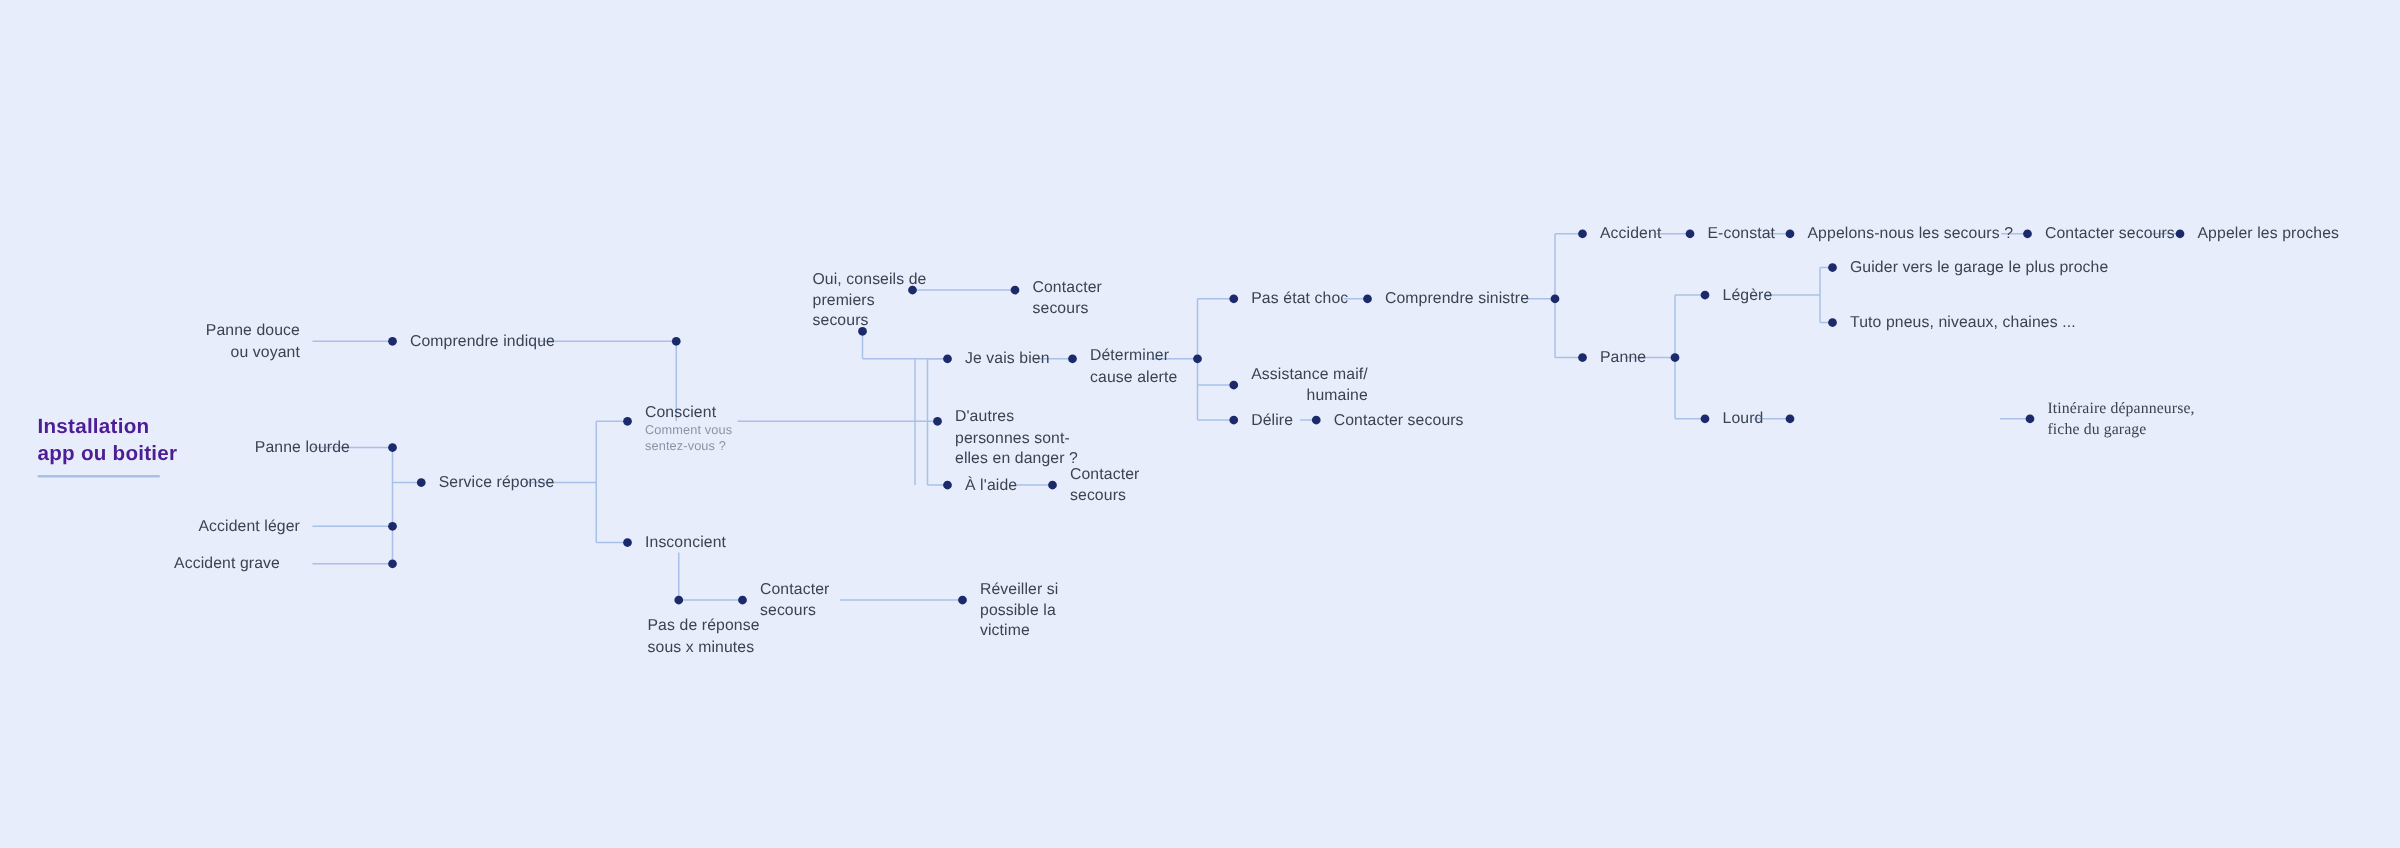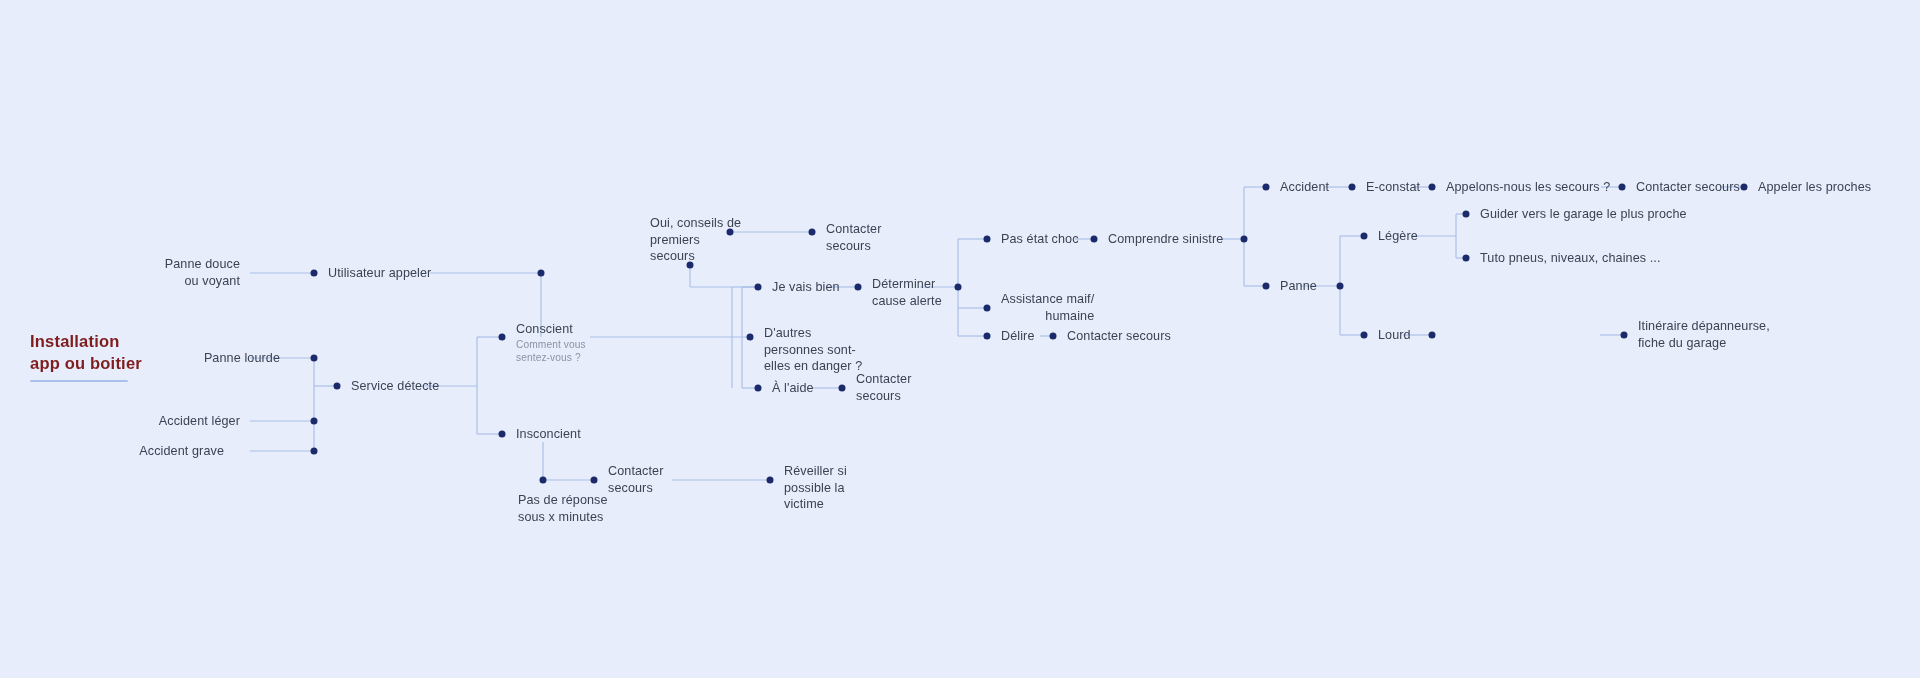--- a/index.html
+++ b/index.html
@@ -13,21 +13,21 @@
   #canvas{position:absolute;inset:0;width:1920px;height:678px;}
   svg.edges{position:absolute;left:0;top:0;width:1920px;height:678px;}
   .edge{stroke:#a9c0e8;stroke-width:1.2;fill:none;}
   .dot{position:absolute;width:7px;height:7px;border-radius:50%;background:#1b2a6b;
        transform:translate(-50%,-50%);}
   .node{position:absolute;color:#3a4352;font-size:12.6px;line-height:1.32;
         letter-spacing:.1px;white-space:pre-line;}
   .node.left{transform:translate(-100%,-50%);text-align:right;padding-right:10px;}
   .node.right{transform:translate(0,-50%);text-align:left;padding-left:10px;}
   .node .sub{display:block;font-size:10.2px;color:#8b93a5;line-height:1.3;margin-top:1px;}
-  .root{position:absolute;color:#7f1d1d;font-weight:bold;font-size:16.5px;
+  .root{position:absolute;color:#4c1d95;font-weight:bold;font-size:16.5px;
         line-height:1.35;letter-spacing:.2px;white-space:pre-line;}
   .root-underline{position:absolute;height:2.4px;background:#a9c0e8;border-radius:2px;}
 </style>
 </head>
 <body>
 
 <div id="canvas">
 
   <svg class="edges" viewBox="0 0 1920 678">
 
@@ -106,34 +106,34 @@
     <path class="edge" d="M1600,335 H1624"></path>
   </svg>
 
   <div class="root" style="left:30px;top:330px;">Installation
 app ou boitier</div>
   <div class="root-underline" style="left:30px;top:380px;width:98px;"></div>
 
   <div class="dot" style="left:314px;top:273px;"></div>
   <div class="node left" style="left:250px;top:273px;">Panne douce
 ou voyant</div>
-  <div class="node right" style="left:318px;top:273px;">Utilisateur appeler</div>
+  <div class="node right" style="left:318px;top:273px;">Comprendre indique</div>
   <div class="dot" style="left:541px;top:273px;"></div>
 
   <div class="node left" style="left:250px;top:358px;margin-left:40px;">Panne lourde</div>
   <div class="dot" style="left:314px;top:358px;"></div>
 
   <div class="node left" style="left:250px;top:421px;">Accident léger</div>
   <div class="dot" style="left:314px;top:421px;"></div>
 
   <div class="node left" style="left:234px;top:451px;">Accident grave</div>
   <div class="dot" style="left:314px;top:451px;"></div>
 
   <div class="dot" style="left:337px;top:386px;"></div>
-  <div class="node right" style="left:341px;top:386px;">Service détecte</div>
+  <div class="node right" style="left:341px;top:386px;">Service réponse</div>
 
   <div class="dot" style="left:502px;top:337px;"></div>
   <div class="node right" style="left:506px;top:343px;">
     <span>Conscient</span>
     <span class="sub">Comment vous
 sentez-vous ?</span>
   </div>
 
   <div class="dot" style="left:502px;top:434px;"></div>
   <div class="node right" style="left:506px;top:434px;">Insconcient</div>
@@ -218,16 +218,16 @@
   <div class="node right" style="left:1368px;top:236px;">Légère</div>
   <div class="dot" style="left:1466px;top:214px;"></div>
   <div class="node right" style="left:1470px;top:214px;">Guider vers le garage le plus proche</div>
   <div class="dot" style="left:1466px;top:258px;"></div>
   <div class="node right" style="left:1470px;top:258px;">Tuto pneus, niveaux, chaines ...</div>
 
   <div class="dot" style="left:1364px;top:335px;"></div>
   <div class="node right" style="left:1368px;top:335px;">Lourd</div>
   <div class="dot" style="left:1432px;top:335px;"></div>
   <div class="dot" style="left:1624px;top:335px;"></div>
-  <div class="node right" style="left:1628px;top:335px;">Itinéraire dépanneurse,
+  <div class="node right" style="left:1628px;top:335px;font-family:Liberation Serif, serif;">Itinéraire dépanneurse,
 fiche du garage</div>
 
 </div>
 
 </body></html>

